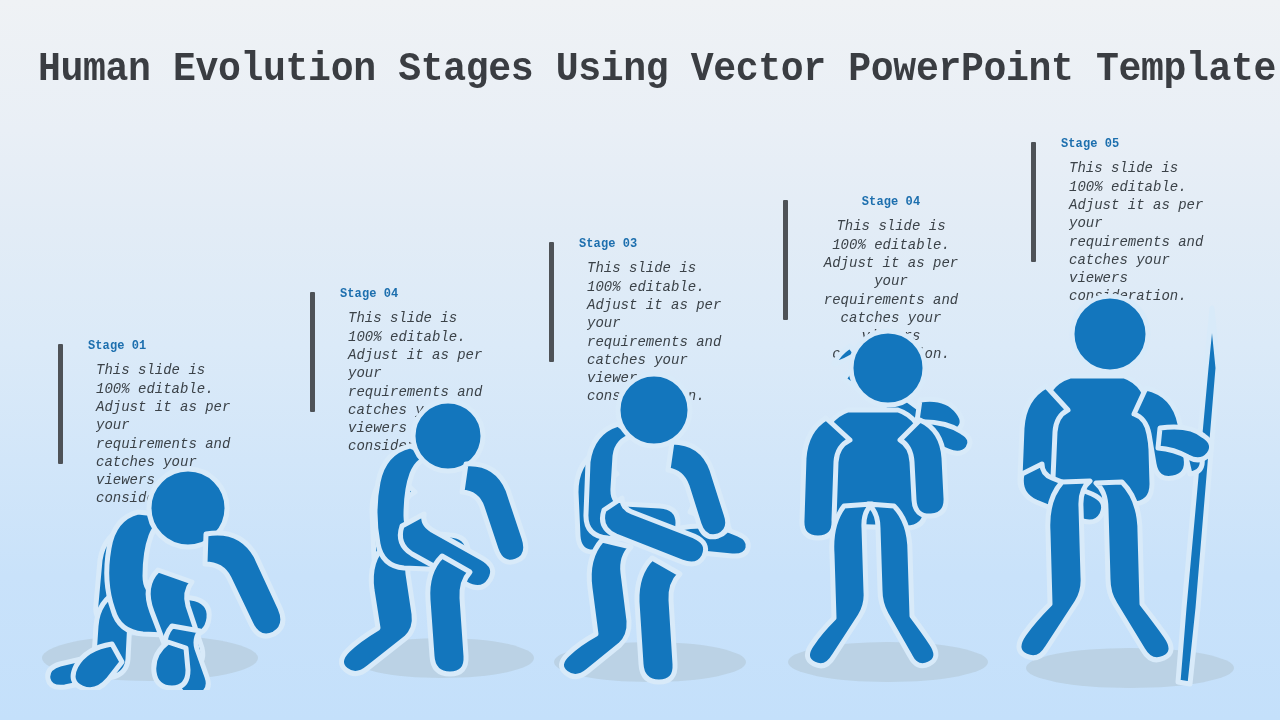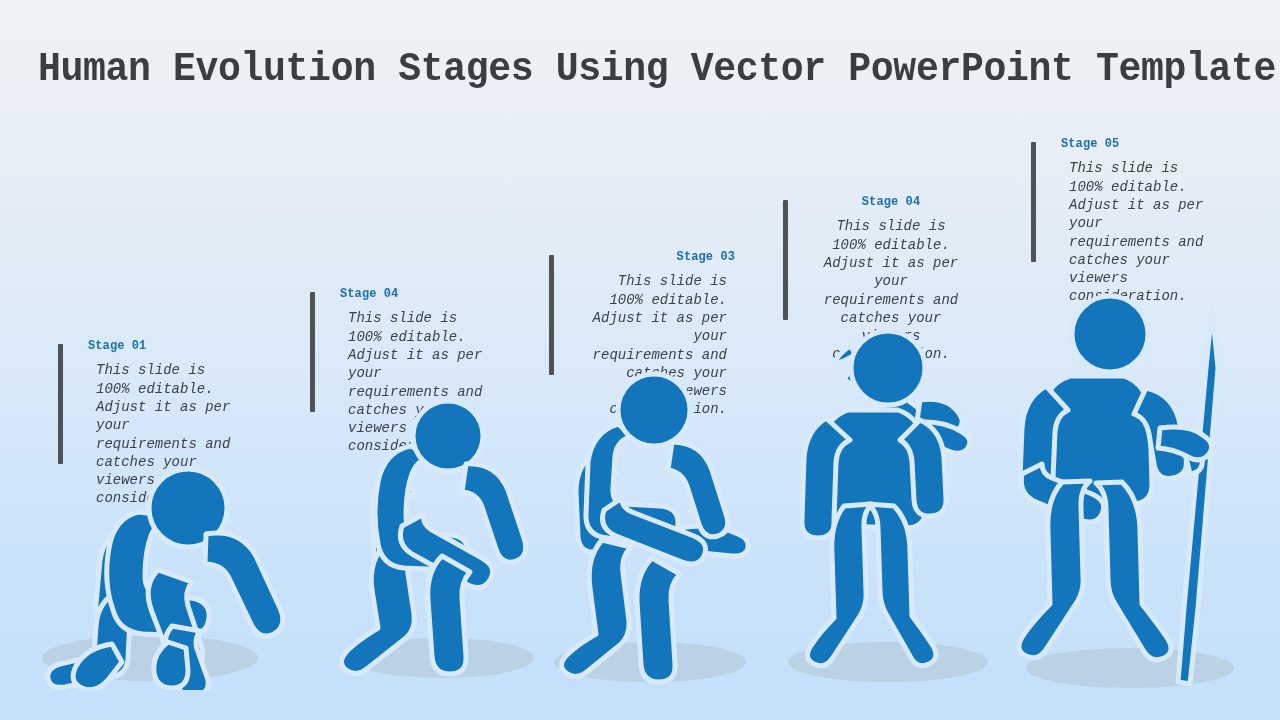--- a/index.html
+++ b/index.html
@@ -97,21 +97,21 @@
   </div>
 
   <div class="stage-block" style="left:310px; top:288px;">
     <div class="stage-bar"></div>
     <div class="stage-body">
       <p class="stage-title">Stage 04</p>
       <p class="stage-desc">This slide is 100% editable. Adjust it as per your requirements and catches your viewers consideration.</p>
     </div>
   </div>
 
-  <div class="stage-block" style="left:549px; top:251px;text-align:right;">
+  <div class="stage-block" style="left:549px; top:238px;">
     <div class="stage-bar"></div>
     <div class="stage-body">
       <p class="stage-title">Stage 03</p>
       <p class="stage-desc">This slide is 100% editable. Adjust it as per your requirements and catches your viewers consideration.</p>
     </div>
   </div>
 
   <div class="stage-block" style="left:783px; top:196px;text-align:center;">
     <div class="stage-bar"></div>
     <div class="stage-body">

